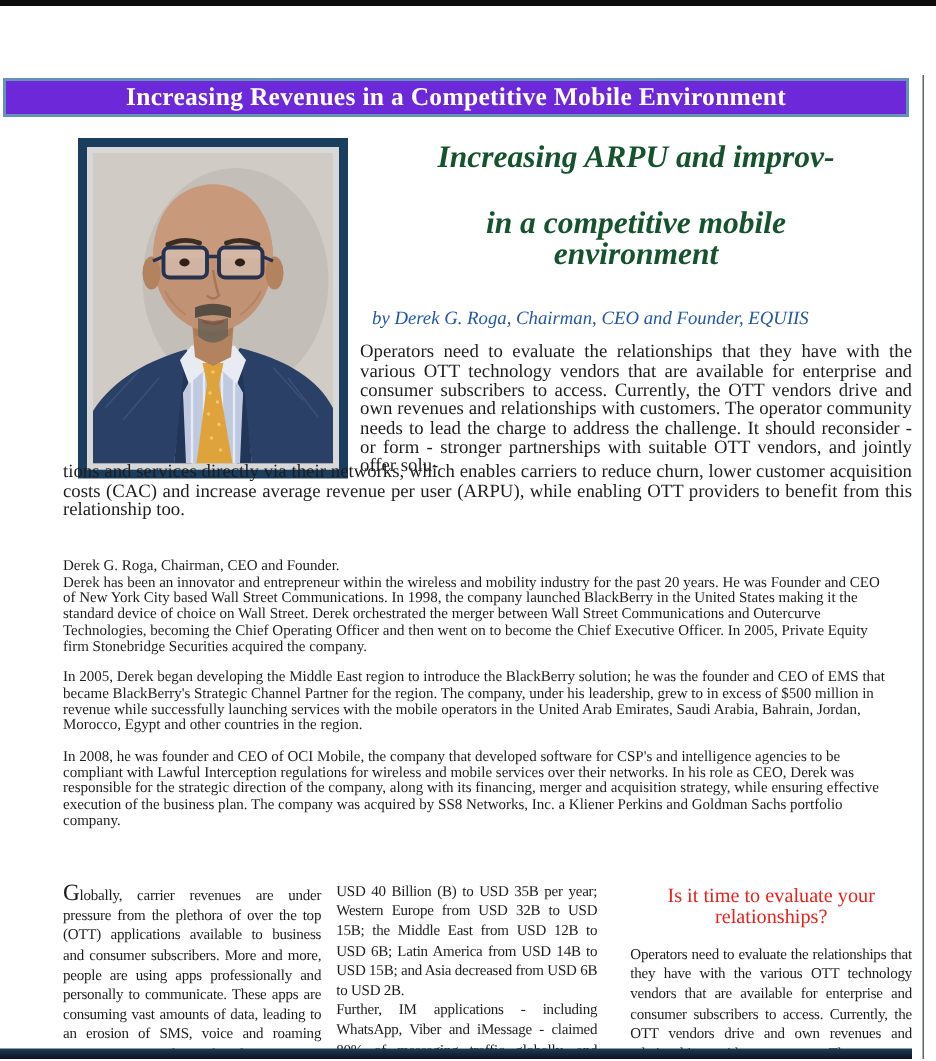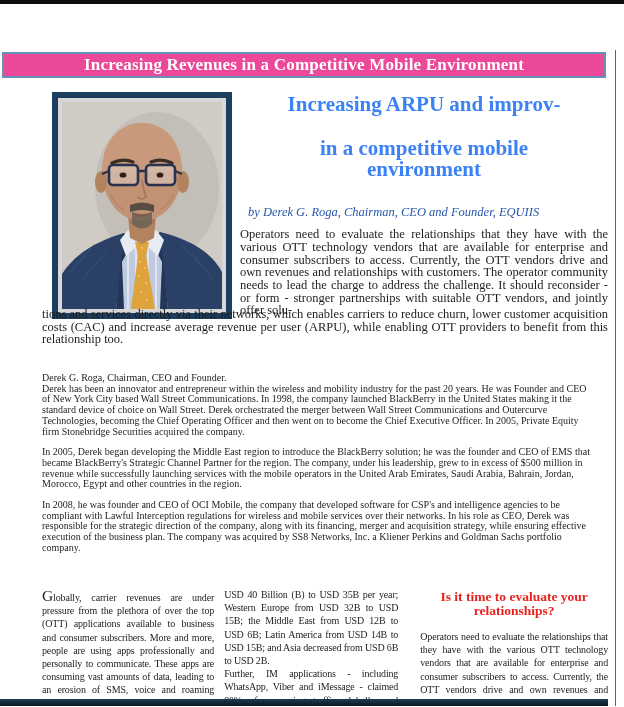--- a/index.html
+++ b/index.html
@@ -2,53 +2,53 @@
 <html><head>
 <meta charset="utf-8">
 <style>
   html,body{margin:0;padding:0;background:#ffffff;}
   .page{position:relative;width:624px;height:707px;background:#ffffff;overflow:hidden;
         font-family:"Liberation Serif", serif;color:#1d1d1d;}
 
   .top-bar{position:absolute;left:0;top:0;width:624px;height:4px;background:#0d0d0d;}
 
   .banner{position:absolute;left:2px;top:52px;width:600px;height:22px;
-          background:#ec4899;border:2px solid #6792b8;
+          background:#6d28d9;border:2px solid #6792b8;
           display:flex;align-items:center;justify-content:center;}
   .banner-title{color:#ffffff;font-weight:bold;font-size:17px;letter-spacing:.2px;white-space:nowrap;}
 
   .photo-frame{position:absolute;left:52px;top:92px;width:180px;height:227px;
                background:#1c3e5e;box-sizing:border-box;padding:6px;}
   .photo-inner{width:168px;height:215px;box-sizing:border-box;border:4px solid #d8d8d8;background:#ccc8c2;}
   .photo-inner svg{display:block;}
 
   .title-block{position:absolute;left:240px;top:94px;width:368px;}
   .article-title{margin:0;font-weight:bold;font-size:21px;line-height:21.8px;
-                 color:#3b82f6;text-align:center;}
+                 color:#14532d;text-align:center;font-style:italic;}
   .byline{margin-top:24px;padding-left:8px;font-style:italic;font-size:12.5px;color:#2456a8;}
   .lead-right{margin-top:8px;font-size:12.5px;line-height:12.7px;text-align:justify;}
 
   .lead-bottom{position:absolute;left:42px;top:308px;width:566px;
                font-size:12.5px;line-height:12.7px;text-align:justify;}
 
   .bio{position:absolute;left:42px;top:373px;width:548px;font-size:10px;line-height:10.7px;}
   .bio-heading{margin:0;}
   .bio p{margin:0 0 10px 0;font-family:Liberation Serif, serif;}
   .bio p.first{margin-top:0;}
 
   .columns{position:absolute;left:42px;top:588px;width:566px;height:115px;
            display:flex;overflow:hidden;font-size:10px;line-height:13.2px;letter-spacing:-0.15px;}
   .col{text-align:justify;}
   .col-1{width:176px;margin-right:10px;}
   .col-2{width:178px;margin-right:22px;}
   .col-3{width:192px;}
   .dropcap{font-size:15.5px;line-height:1;}
   .col p{margin:0;}
   .sep-line{font-style:italic;}
-  .col3-heading{margin:2px 0 12px 0;color:#e8221c;font-weight:bold;font-size:13.5px;
+  .col3-heading{margin:2px 0 12px 0;color:#e8221c;font-weight:normal;font-size:13.5px;
                 line-height:14px;text-align:center;letter-spacing:0;}
 
   .bottom-bar{position:absolute;left:0;top:699px;width:608px;height:7px;
               background:linear-gradient(#1d3c58,#0c1320);}
   .right-rule{position:absolute;left:615px;top:50px;width:1px;height:656px;background:#5a6570;}
 </style>
 </head>
 <body>
 
 <div class="page">

